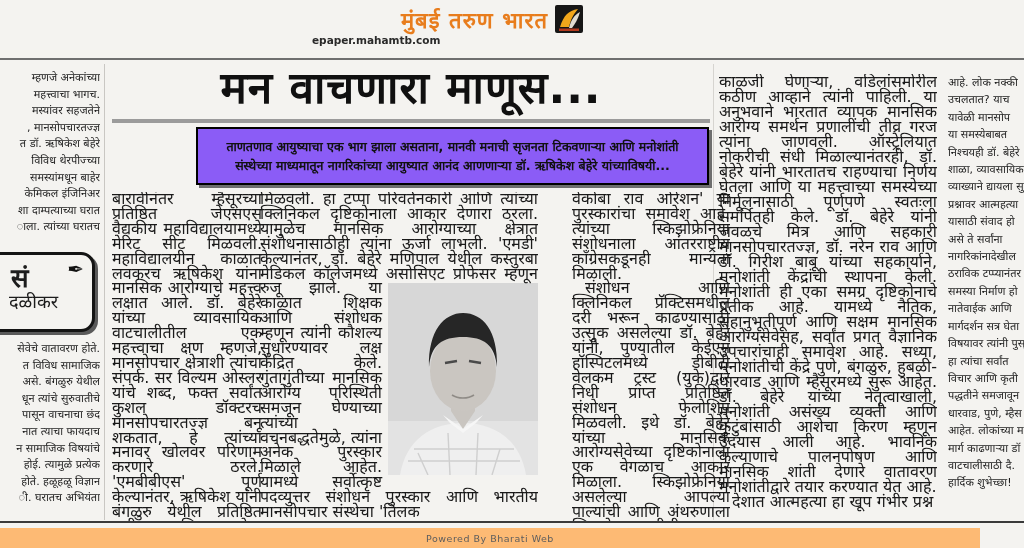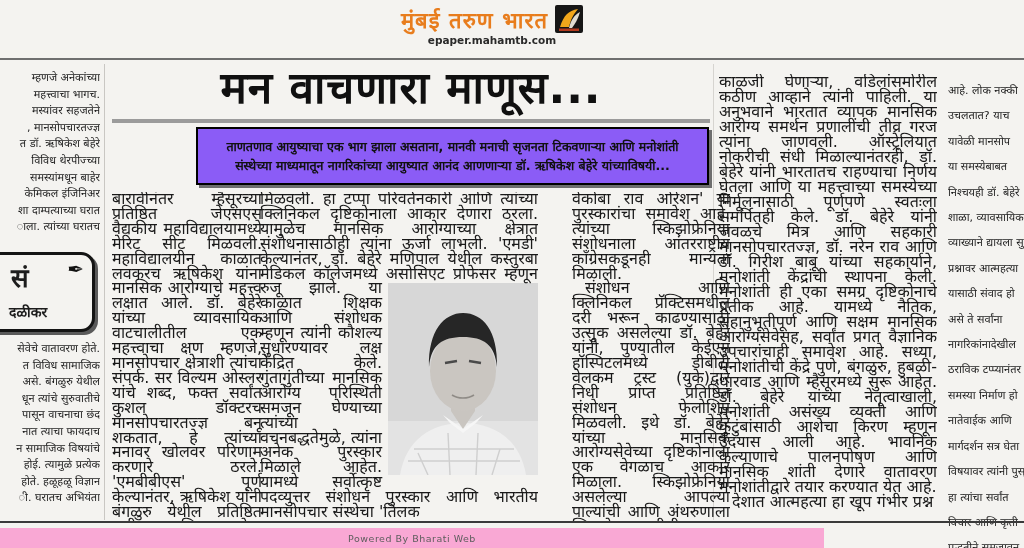--- a/index.html
+++ b/index.html
@@ -6,42 +6,42 @@
   html,body { width:1024px; height:548px; }
   body {
     font-family: "DejaVu Sans", "Liberation Sans", sans-serif;
     background:#eceae7;
   }
   .page {
     position:relative; width:1024px; height:548px;
     background:#f4f3f0; overflow:hidden; color:#1c1c1c;
   }
   
-  .masthead { position:absolute; left:312px; top:4px; width:360px; text-align:center; }
+  .masthead { position:absolute; left:312px; top:4px; width:360px; }
   .mast-row { display:flex; align-items:center; justify-content:center; gap:7px; }
   .mast-title { font-size:22px; font-weight:bold; color:#e87d1d; letter-spacing:1px; }
   .mast-logo { width:28px; height:28px; display:inline-block; }
   .mast-meta { font-size:10.5px; font-weight:bold; color:#2a2a2a; margin-top:2px; }
   .mast-url  { font-size:10.5px; font-weight:bold; color:#2a2a2a; cursor:pointer; }
   .top-rule { position:absolute; left:0; top:58px; width:1024px; height:2px; background:#6f6f6f; }
 
   
   .left-strip { position:absolute; left:0; top:70px; width:100px; }
   .left-strip .frag { display:block; text-align:right; white-space:nowrap; overflow:hidden;
     font-size:11px; line-height:16.6px; text-align-last:right; }
   .left-strip-bottom { position:absolute; left:0; top:341px; width:100px; }
   .v-rule-1 { position:absolute; left:104px; top:64px; height:456px; width:1px; background:#c9c7c3; }
   .v-rule-2 { position:absolute; left:713px; top:64px; height:456px; width:1px; background:#d6d4d0; }
 
   .columnist-box { position:absolute; left:-22px; top:252px; width:117px; height:80px;
     border:3px solid #141414; border-radius:14px; background:#f4f3f0;
     box-shadow:3px 3px 0 #5a5a5a; }
   .columnist-initial { position:absolute; left:30px; top:4px; font-size:26px; font-weight:bold; }
   .pen-icon { position:absolute; right:8px; top:2px; font-size:20px; color:#111; }
-  .columnist-name { position:absolute; left:28px; bottom:8px; font-size:14px; font-weight:bold; }
+  .columnist-name { position:absolute; left:28px; bottom:16px; font-size:18px; font-weight:normal; }
 
   
   .headline { position:absolute; left:112px; top:60px; width:598px; text-align:center;
     font-size:44px; font-weight:bold; color:#101010; line-height:1.25; letter-spacing:1px; }
   .headline-rule { position:absolute; left:112px; top:119px; width:598px; height:4px; background:#9b9b9b; }
   .standfirst-box { position:absolute; left:196px; top:127px; width:513px; height:58px;
     border:2.5px solid #000; background:#8b5cf6; box-shadow:3px 3px 0 #6e6e6e;
     display:flex; align-items:center; justify-content:center; padding:3px 10px; }
   .standfirst-text { font-size:12.5px; font-weight:bold; text-align:center; line-height:1.55; color:#111; }
 
@@ -49,26 +49,26 @@
   .col p + p { text-indent:13px; }
   .colA { left:112px; width:150px; height:330px; overflow:hidden; }
   .colB { left:260px; width:278px; height:330px; overflow:hidden; }
   .colC { left:572px; width:158px; height:330px; overflow:hidden; }
   .colD { left:719px; top:74px; width:218px; height:450px; overflow:hidden; line-height:15px; }
   .photo-float { float:right; width:150px; height:192px; margin:2px 0 0 6px; background:#dcdcdc; }
 
   
   .right-strip { position:absolute; left:948px; top:74px; width:76px; }
   .right-strip .frag { display:block; white-space:nowrap; overflow:hidden;
-    font-size:11px; line-height:17.4px;margin-top:8px; }
+    font-size:11px; line-height:17.4px; }
 
   
   .bottom-rule { position:absolute; left:0; top:521px; width:1024px; height:2px; background:#3a3a3a; }
-  .footer-bar { position:absolute; left:0; top:528px; width:824px; height:20px;
-    background:#f9a8d4; display:flex; align-items:center; justify-content:center; }
+  .footer-bar { position:absolute; left:0; top:528px; width:980px; height:20px;
+    background:#fdba74; display:flex; align-items:center; justify-content:center; }
   .footer-text { font-size:9.5px; color:#5d5d5d; letter-spacing:0.5px; }
 </style>
 </head>
 <body>
 
 <div class="page">
 
   <div class="masthead">
     <div class="mast-row">
       <span class="mast-title">मुंबई तरुण भारत</span>

